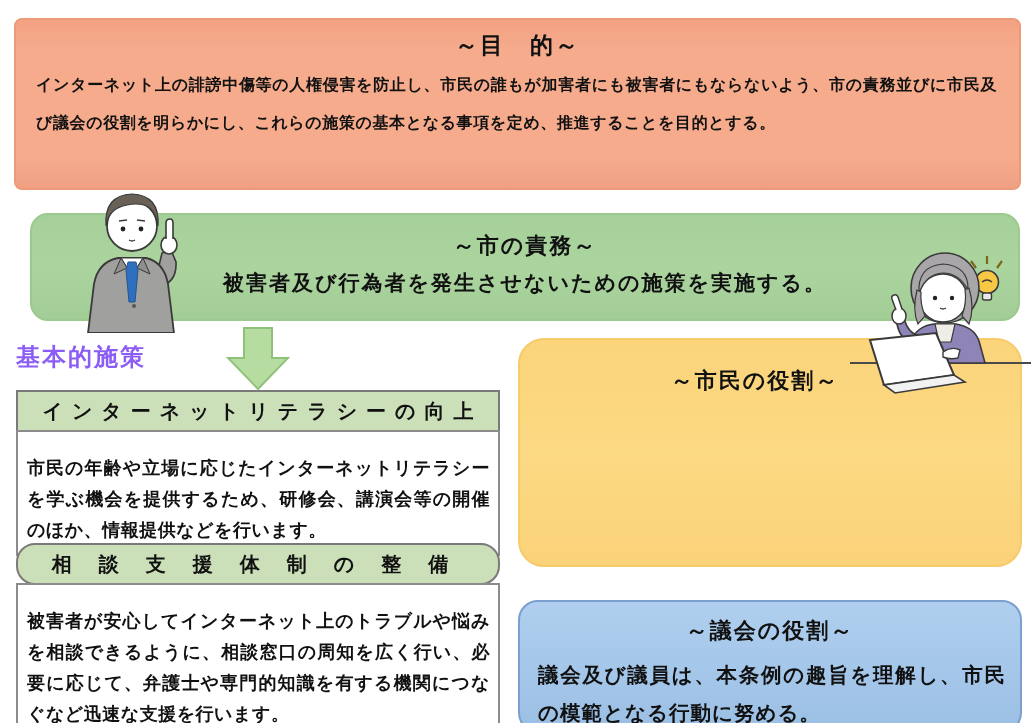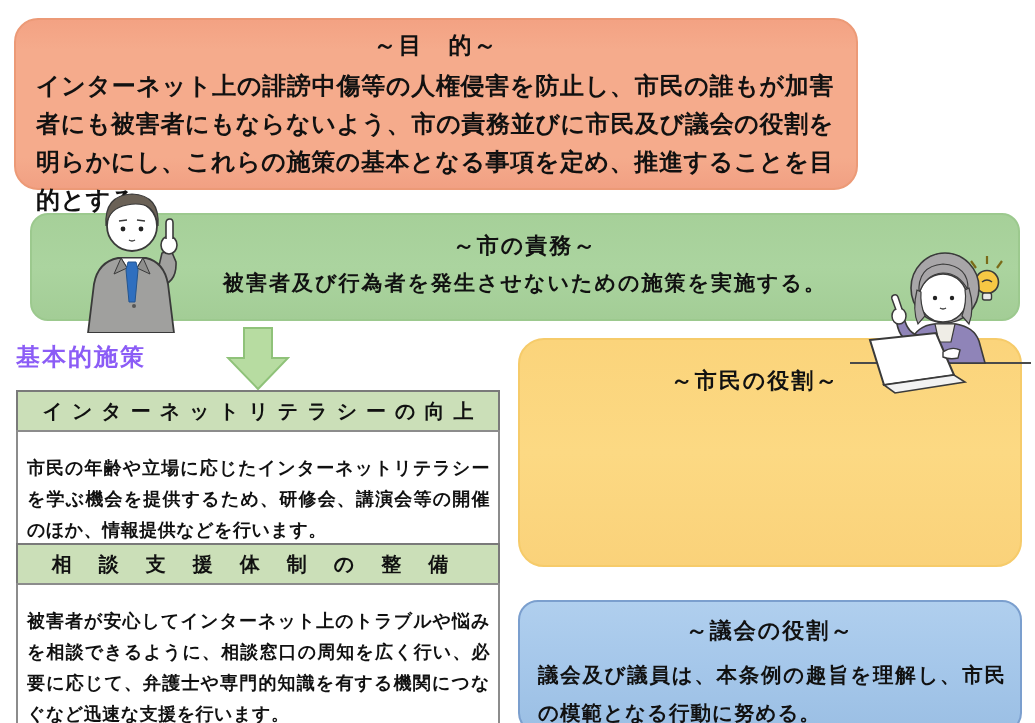--- a/index.html
+++ b/index.html
@@ -5,26 +5,26 @@
   html,body{margin:0;padding:0;background:#fff;}
   #canvas{
     position:relative;width:1035px;height:723px;background:#fff;overflow:hidden;
     font-family:"Liberation Sans","DejaVu Sans",sans-serif;
     font-weight:bold;color:#111;
   }
   .abs{position:absolute;}
 
   
   .purpose-box{
-    left:14px;top:18px;width:844px;height:172px;
+    left:14px;top:18px;width:1007px;height:172px;
     background:linear-gradient(180deg,#f3a283 0%,#f5ab8c 18%,#f5ab8c 82%,#f1a083 100%);
-    border:2px solid #ec9a77;border-radius:24px;box-sizing:border-box;
+    border:2px solid #ec9a77;border-radius:8px;box-sizing:border-box;font-family:Liberation Mono, monospace;
   }
   .purpose-title{margin:10px 0 6px 0;text-align:center;font-size:23px;letter-spacing:2px;}
-  .purpose-body{margin:6px 22px 0 20px;font-size:24px;line-height:38px;letter-spacing:0.6px;text-align:justify;}
+  .purpose-body{margin:6px 22px 0 20px;font-size:16px;line-height:38px;letter-spacing:0.6px;text-align:justify;}
 
   
   .duty-box{
     left:30px;top:213px;width:990px;height:108px;
     background:linear-gradient(180deg,#a6d099 0%,#abd49f 50%,#a3cd96 100%);
     border:2px solid #9cc98e;border-radius:18px;box-sizing:border-box;
   }
   .duty-title{margin:16px 0 4px 0;text-align:center;font-size:22px;letter-spacing:2px;}
   .duty-body{margin:8px 0 0 0;text-align:center;font-size:21px;letter-spacing:2px;}
 
@@ -36,21 +36,21 @@
 
   
   .measure-box{left:16px;width:484px;box-sizing:border-box;}
   .measure-box.first{top:390px;}
   .measure-box.second{top:543px;}
   .measure-head{
     background:#cbdfb8;border:2px solid #7a7a7a;box-sizing:border-box;
     text-align:center;font-size:20px;padding:6px 0 5px 9px;letter-spacing:9px;
     white-space:nowrap;overflow:hidden;
   }
-  .measure-head.ls-wide{letter-spacing:27px;padding-left:11px;}
+  .measure-head.ls-wide{letter-spacing:27px;padding-left:11px;border-radius:19px;}
   .measure-body{
     margin-top:-2px;background:#fff;border:2px solid #8c8c8c;box-sizing:border-box;
     font-size:18px;line-height:31px;padding:21px 8px 8px 9px;letter-spacing:0.5px;text-align:justify;
   }
 
   
   .citizen-box{
     left:518px;top:338px;width:504px;height:229px;
     background:linear-gradient(180deg,#fbd47b 0%,#fcd983 50%,#fad27a 100%);
     border:2px solid #f6cb6a;border-radius:26px;box-sizing:border-box;

